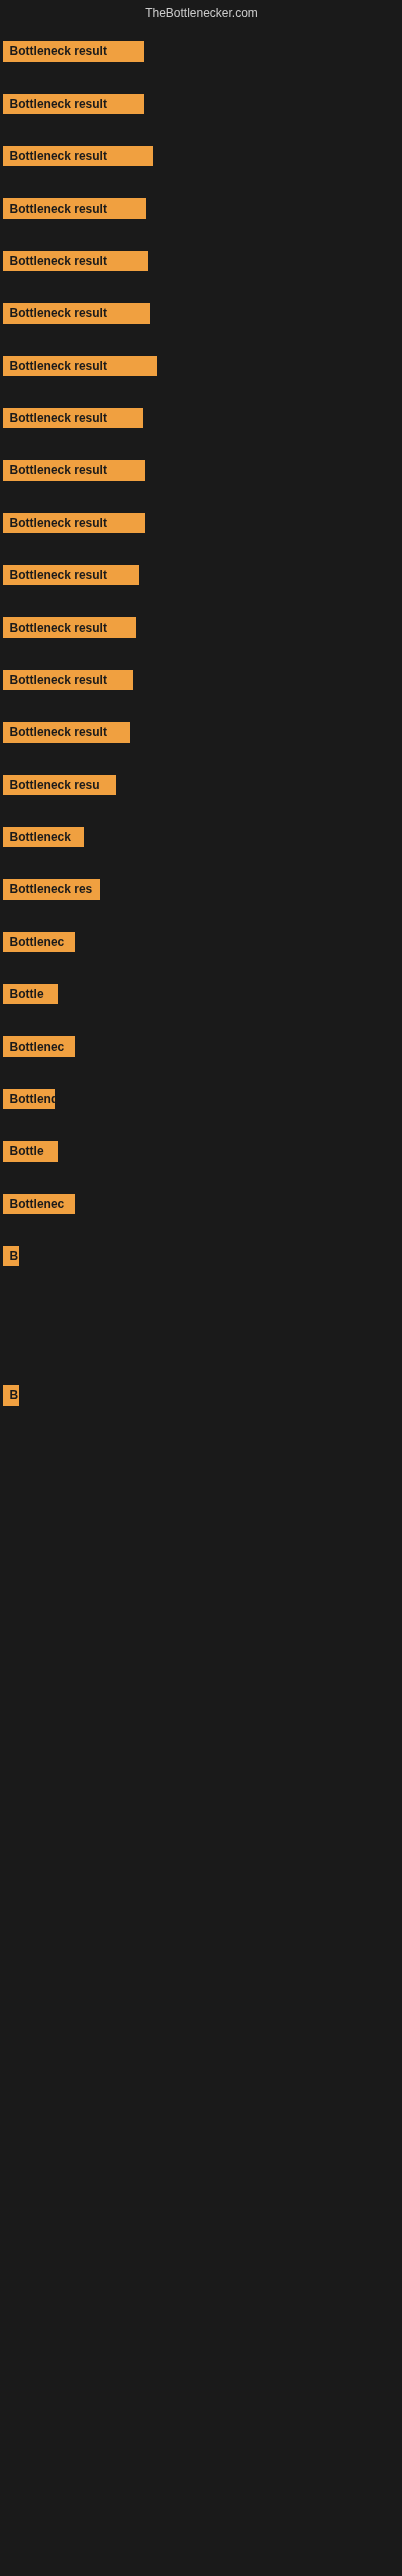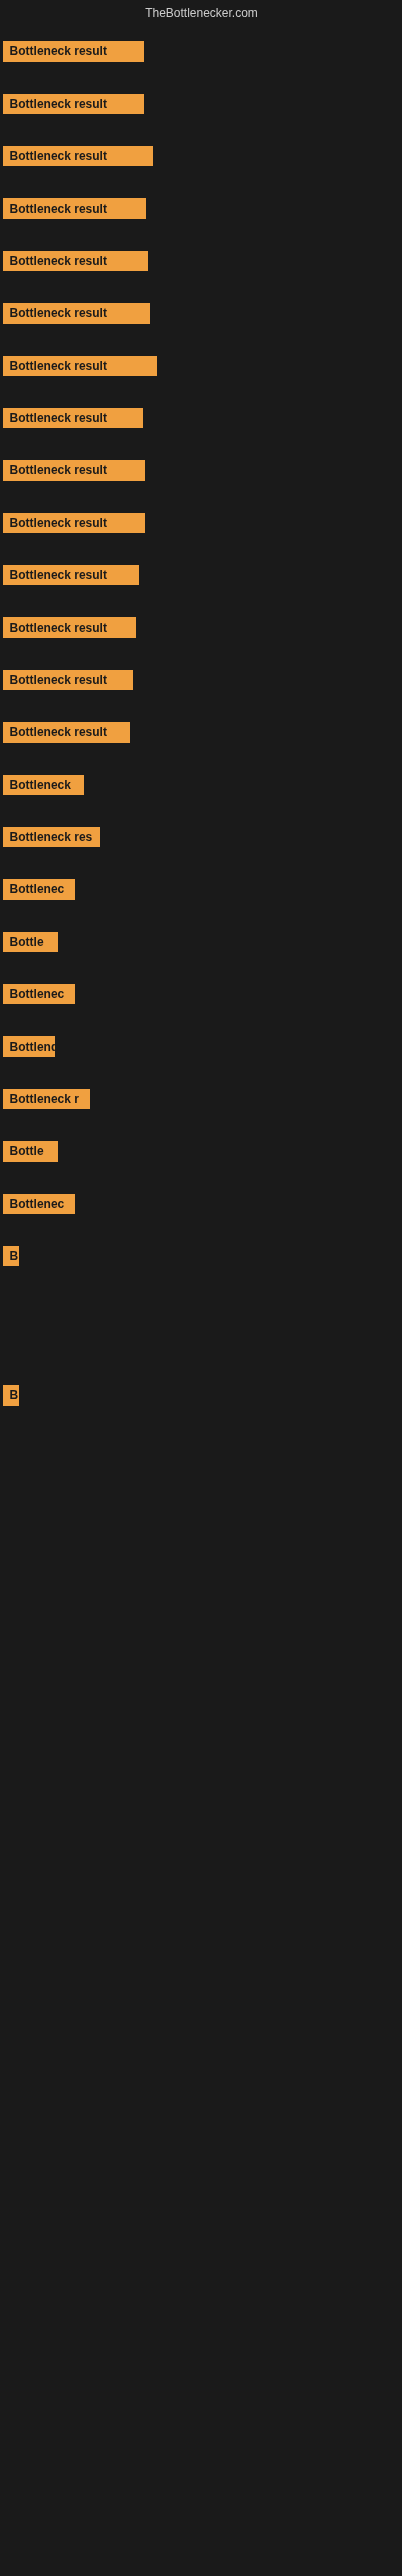--- a/index.html
+++ b/index.html
@@ -57,27 +57,27 @@
       <div class="result-row"><span class="bottleneck-label" style="max-width: 145px; width: 145px;">Bottleneck result</span></div>
       <div class="result-row"><span class="bottleneck-label" style="max-width: 147px; width: 147px;">Bottleneck result</span></div>
       <div class="result-row"><span class="bottleneck-label" style="max-width: 154px; width: 154px;">Bottleneck result</span></div>
       <div class="result-row"><span class="bottleneck-label" style="max-width: 140px; width: 140px;">Bottleneck result</span></div>
       <div class="result-row"><span class="bottleneck-label" style="max-width: 142px; width: 142px;">Bottleneck result</span></div>
       <div class="result-row"><span class="bottleneck-label" style="max-width: 142px; width: 142px;">Bottleneck result</span></div>
       <div class="result-row"><span class="bottleneck-label" style="max-width: 136px; width: 136px;">Bottleneck result</span></div>
       <div class="result-row"><span class="bottleneck-label" style="max-width: 133px; width: 133px;">Bottleneck result</span></div>
       <div class="result-row"><span class="bottleneck-label" style="max-width: 130px; width: 130px;">Bottleneck result</span></div>
       <div class="result-row"><span class="bottleneck-label" style="max-width: 127px; width: 127px;">Bottleneck result</span></div>
+      <div class="result-row"><span class="bottleneck-label" style="max-width: 113px; width: 113px;">Bottleneck resu</span></div>
       <div class="result-row"><span class="bottleneck-label" style="max-width: 81px; width: 99px;">Bottleneck</span></div>
       <div class="result-row"><span class="bottleneck-label" style="max-width: 97px; width: 97px;">Bottleneck res</span></div>
       <div class="result-row"><span class="bottleneck-label" style="max-width: 72px; width: 72px;">Bottlenec</span></div>
       <div class="result-row"><span class="bottleneck-label" style="max-width: 55px; width: 55px;">Bottle</span></div>
       <div class="result-row"><span class="bottleneck-label" style="max-width: 72px; width: 72px;">Bottlenec</span></div>
       <div class="result-row"><span class="bottleneck-label" style="max-width: 64px; width: 52px;">Bottlend</span></div>
-      <div class="result-row"><span class="bottleneck-label" style="max-width: 87px; width: 87px;">Bottleneck r</span></div>
       <div class="result-row"><span class="bottleneck-label" style="max-width: 55px; width: 55px;">Bottle</span></div>
       <div class="result-row"><span class="bottleneck-label" style="max-width: 72px; width: 72px;">Bottlenec</span></div>
       <div class="result-row"><span class="bottleneck-label" style="max-width: 16px; width: 16px;">B</span></div>
       <div class="result-row"></div>
       <div class="result-row"></div>
       <div class="result-row"></div>
       <div class="result-row"><span class="bottleneck-label" style="max-width: 16px; width: 16px;">B</span></div>
       <div class="result-row"></div>
       <div class="result-row"></div>
       <div class="result-row"></div>

